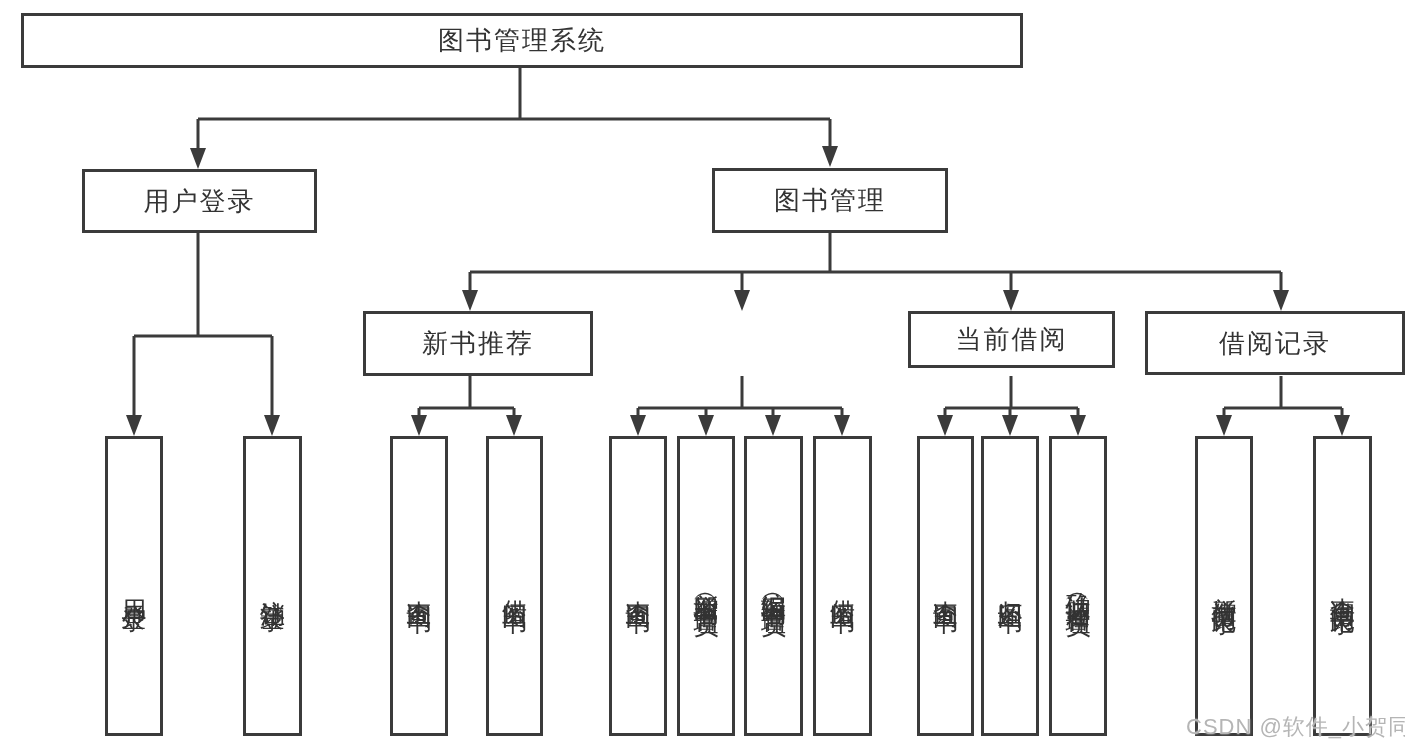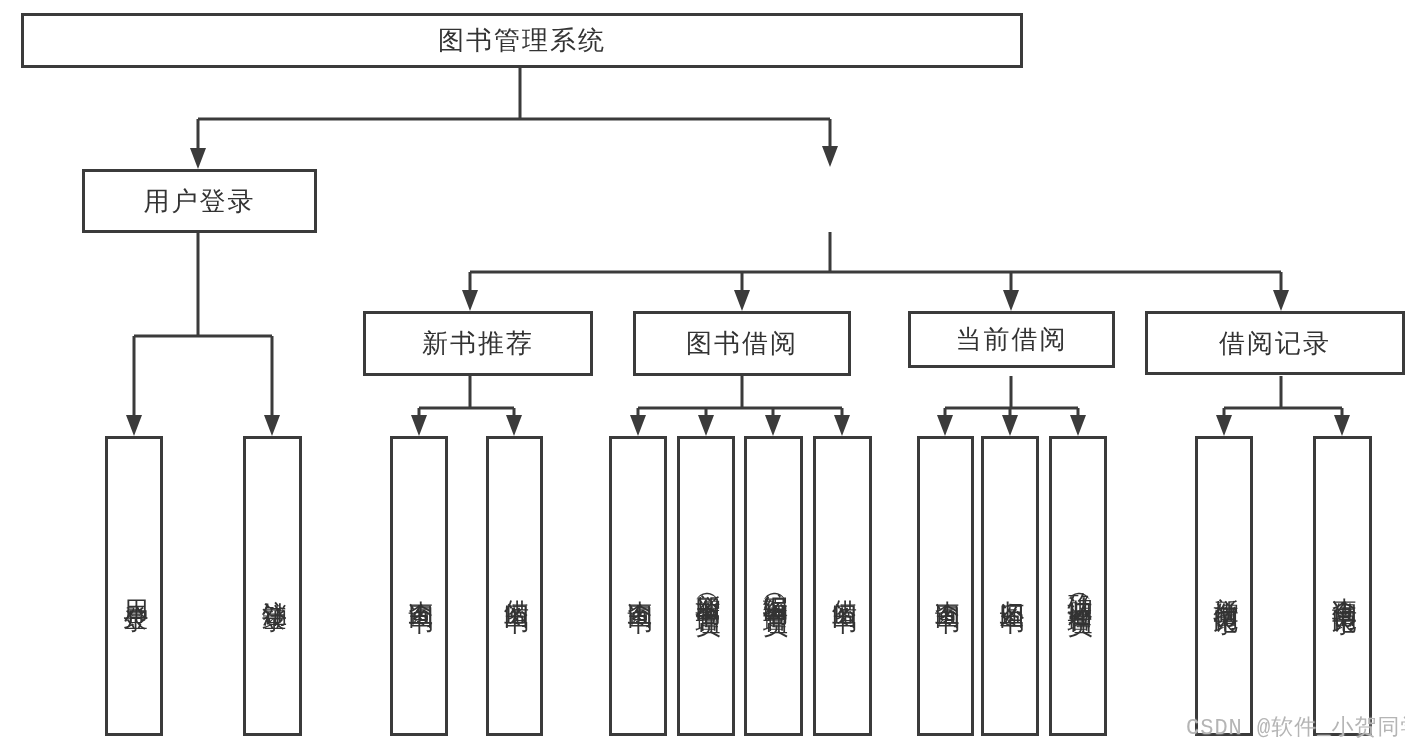--- a/index.html
+++ b/index.html
@@ -1,18 +1,18 @@
 <!DOCTYPE html>
 <html><head>
 <meta charset="utf-8">
 <style>
   html,body{margin:0;padding:0;background:#fff;}
   .stage{
     position:relative;width:1405px;height:747px;background:#ffffff;
-    font-family:Liberation Mono, monospace;overflow:hidden;
+    font-family:Liberation Sans, sans-serif;overflow:hidden;
   }
   .wires{position:absolute;left:0;top:0;z-index:1;}
   .box{
     position:absolute;box-sizing:border-box;border:3px solid #3b3b3b;background:#fff;
     display:flex;align-items:center;justify-content:center;color:#333;z-index:2;
   }
   .box.h span{font-size:26px;letter-spacing:2px;white-space:nowrap;}
   .box.v span{
     writing-mode:vertical-rl;text-orientation:mixed;
     font-size:25px;letter-spacing:3px;line-height:1;white-space:nowrap;
@@ -71,26 +71,26 @@
              M1334 415 L1350 415 L1342 436 Z"></path>
   </svg>
 
   <div class="box h" style="left:21px;top:13px;width:1002px;height:55px">
     <span>图书管理系统</span>
   </div>
 
   <div class="box h" style="left:82px;top:169px;width:235px;height:64px">
     <span>用户登录</span>
   </div>
+  <div class="box h" style="left:712px;top:168px;width:236px;height:65px">
+    <span>图书管理</span>
+  </div>
 
   <div class="box h" style="left:363px;top:311px;width:230px;height:65px">
     <span>新书推荐</span>
-  </div>
-  <div class="box h" style="left:633px;top:311px;width:218px;height:65px">
-    <span>图书借阅</span>
   </div>
   <div class="box h" style="left:908px;top:311px;width:207px;height:57px">
     <span>当前借阅</span>
   </div>
   <div class="box h" style="left:1145px;top:311px;width:260px;height:64px">
     <span>借阅记录</span>
   </div>
 
   <div class="box v" style="left:105px;top:436px;width:58px;height:300px">
     <span>用户登录</span>

